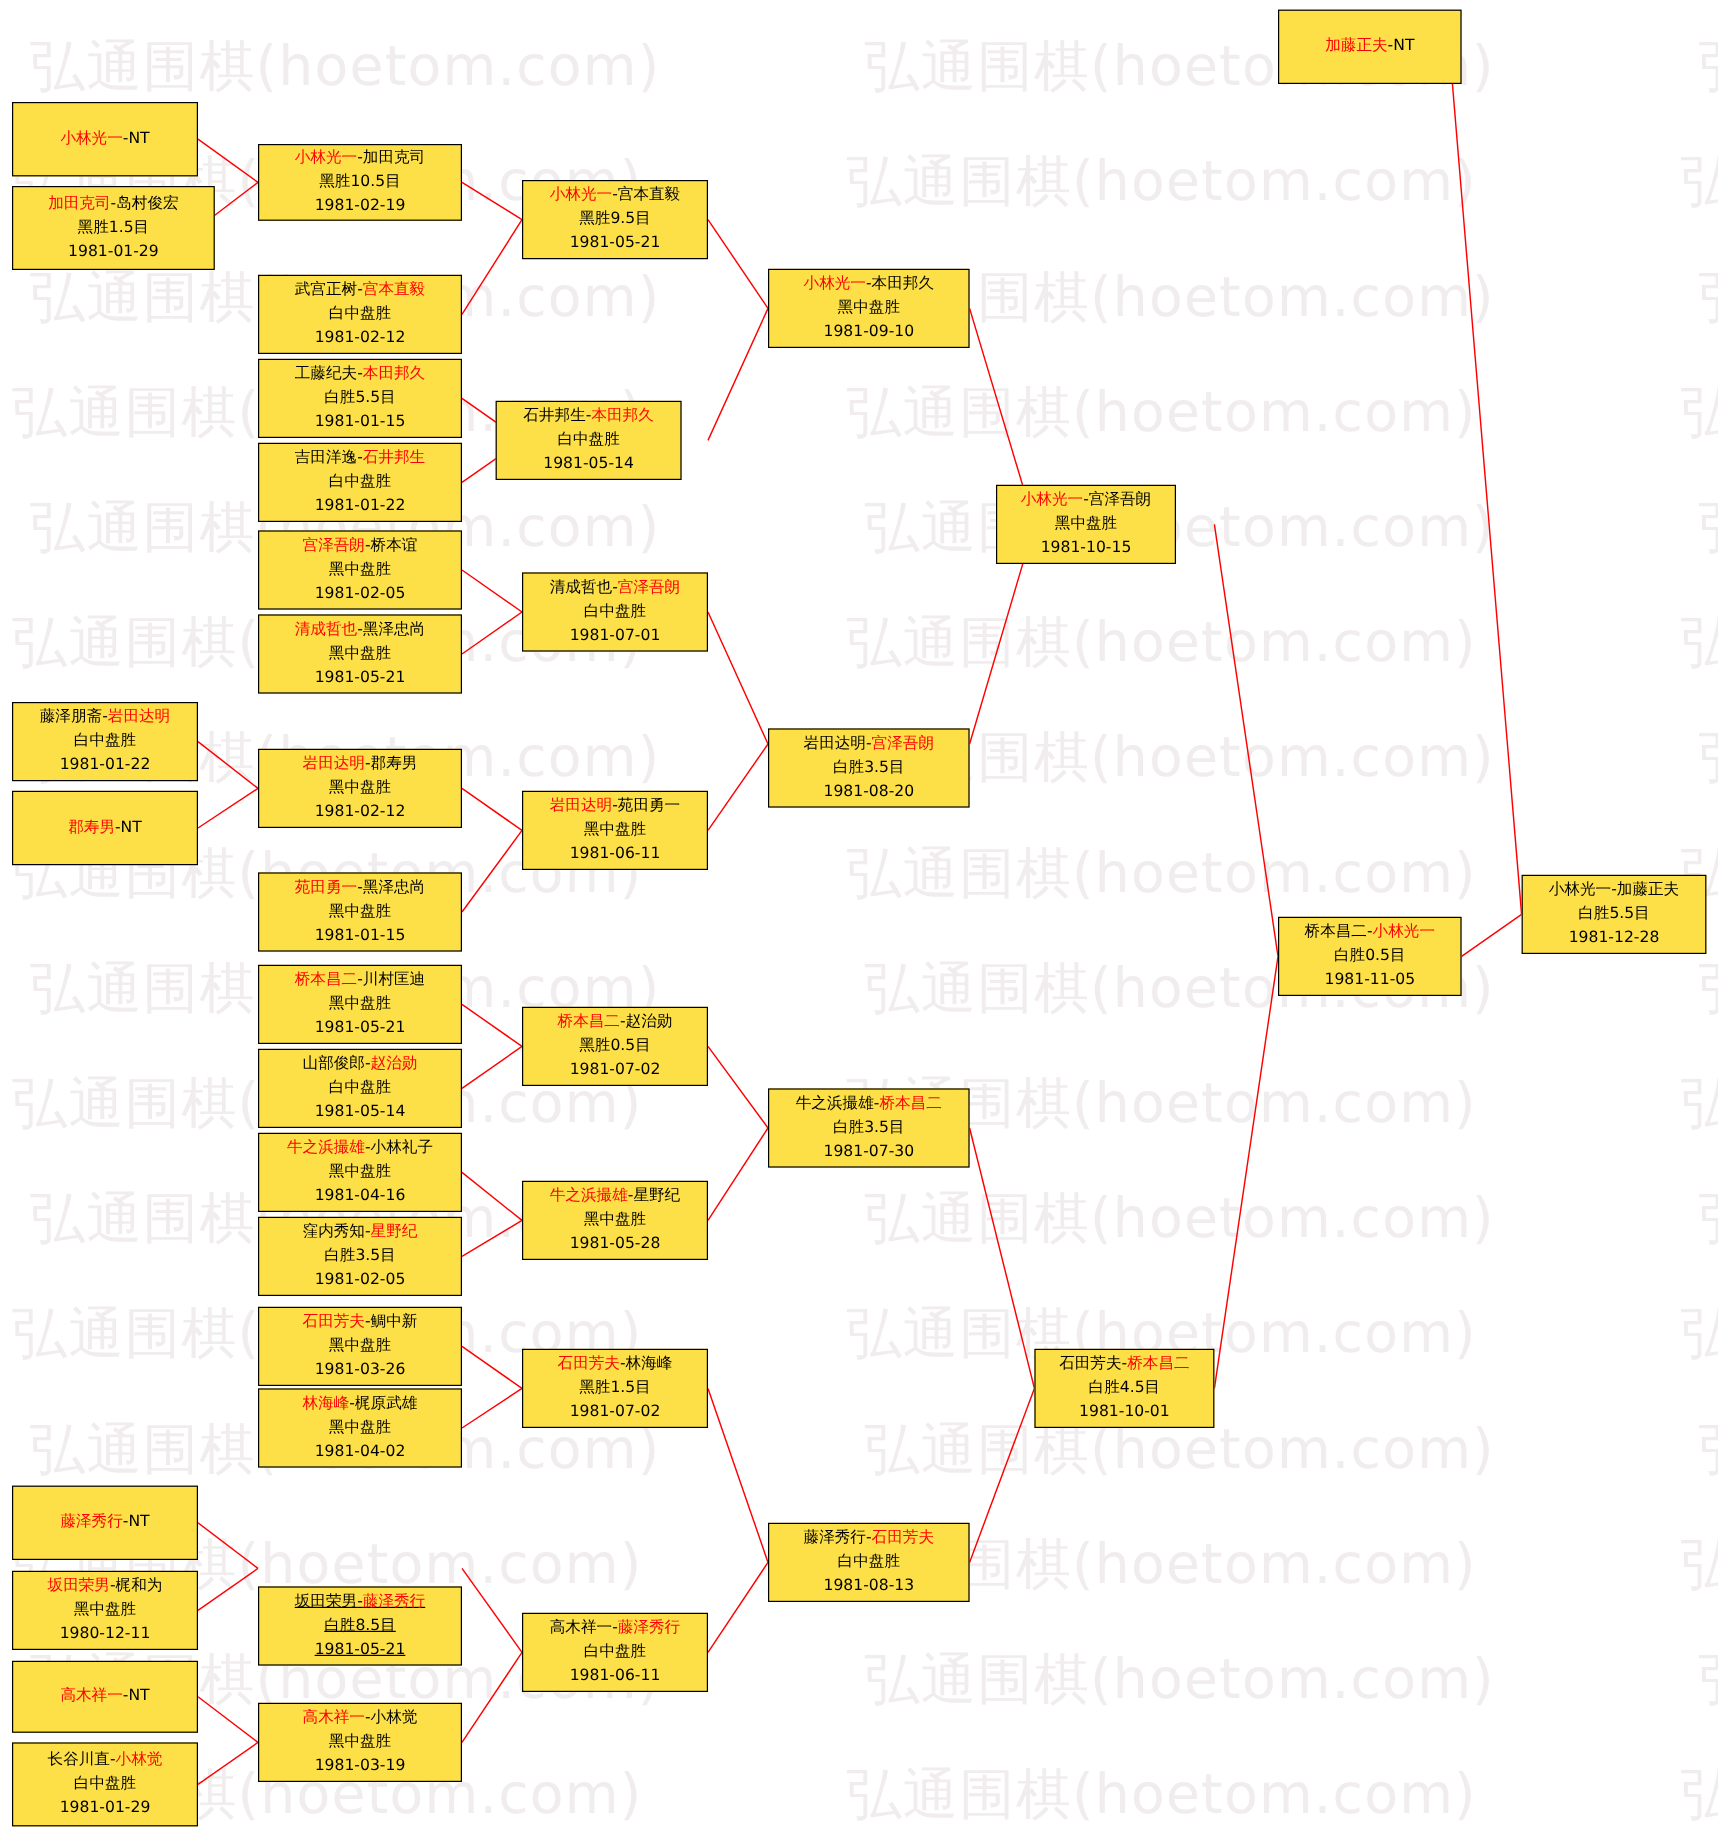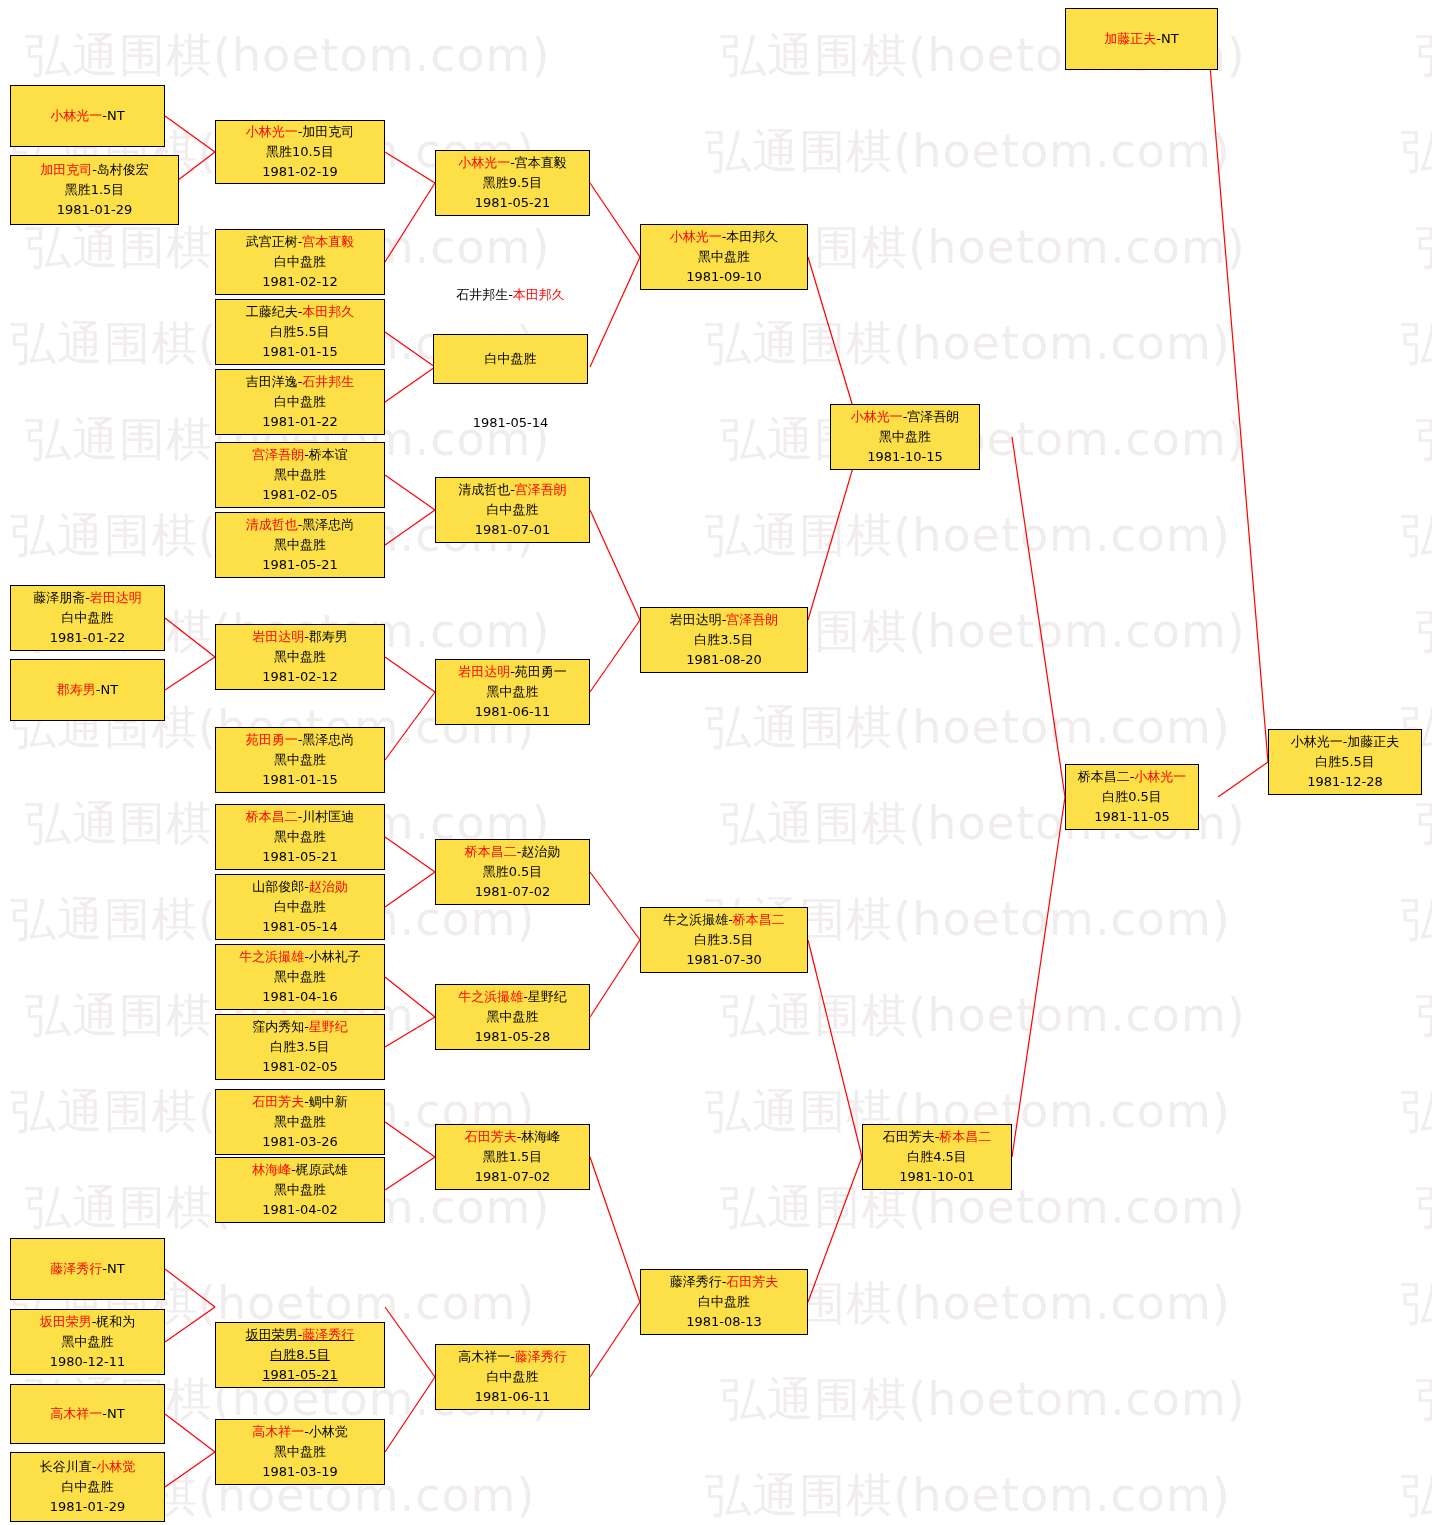--- a/index.html
+++ b/index.html
@@ -236,21 +236,21 @@
       <div class="match" style="left: 215px; top: 1419px; width: 170px; height: 66px;">
         <div class="players"><span class="red">高木祥一</span>-<span>小林觉</span></div>
         <div>黑中盘胜</div>
         <div>1981-03-19</div>
       </div>
       <div class="match" style="left: 435px; top: 150px; width: 155px; height: 66px;">
         <div class="players"><span class="red">小林光一</span>-<span>宫本直毅</span></div>
         <div>黑胜9.5目</div>
         <div>1981-05-21</div>
       </div>
-      <div class="match" style="left: 433px; top: 334px; width: 155px; height: 50px; gap: 44px;">
+      <div class="match" style="left: 413px; top: 334px; width: 155px; height: 66px;">
         <div class="players"><span>石井邦生</span>-<span class="red">本田邦久</span></div>
         <div>白中盘胜</div>
         <div>1981-05-14</div>
       </div>
       <div class="match" style="left: 435px; top: 477px; width: 155px; height: 66px;">
         <div class="players"><span>清成哲也</span>-<span class="red">宫泽吾朗</span></div>
         <div>白中盘胜</div>
         <div>1981-07-01</div>
       </div>
       <div class="match" style="left: 435px; top: 659px; width: 155px; height: 66px;">
@@ -301,21 +301,21 @@
       <div class="match" style="left: 830px; top: 404px; width: 150px; height: 66px;">
         <div class="players"><span class="red">小林光一</span>-<span>宫泽吾朗</span></div>
         <div>黑中盘胜</div>
         <div>1981-10-15</div>
       </div>
       <div class="match" style="left: 862px; top: 1124px; width: 150px; height: 66px;">
         <div class="players"><span>石田芳夫</span>-<span class="red">桥本昌二</span></div>
         <div>白胜4.5目</div>
         <div>1981-10-01</div>
       </div>
-      <div class="match" style="left: 1065px; top: 764px; width: 134px; height: 66px;">
+      <div class="match" style="left: 1065px; top: 764px; width: 153px; height: 66px;">
         <div class="players"><span>桥本昌二</span>-<span class="red">小林光一</span></div>
         <div>白胜0.5目</div>
         <div>1981-11-05</div>
       </div>
       <div class="match" style="left: 1268px; top: 729px; width: 154px; height: 66px;">
         <div class="players"><span>小林光一</span>-<span>加藤正夫</span></div>
         <div>白胜5.5目</div>
         <div>1981-12-28</div>
       </div>
       <div class="match" style="left: 1065px; top: 8px; width: 153px; height: 62px;">

